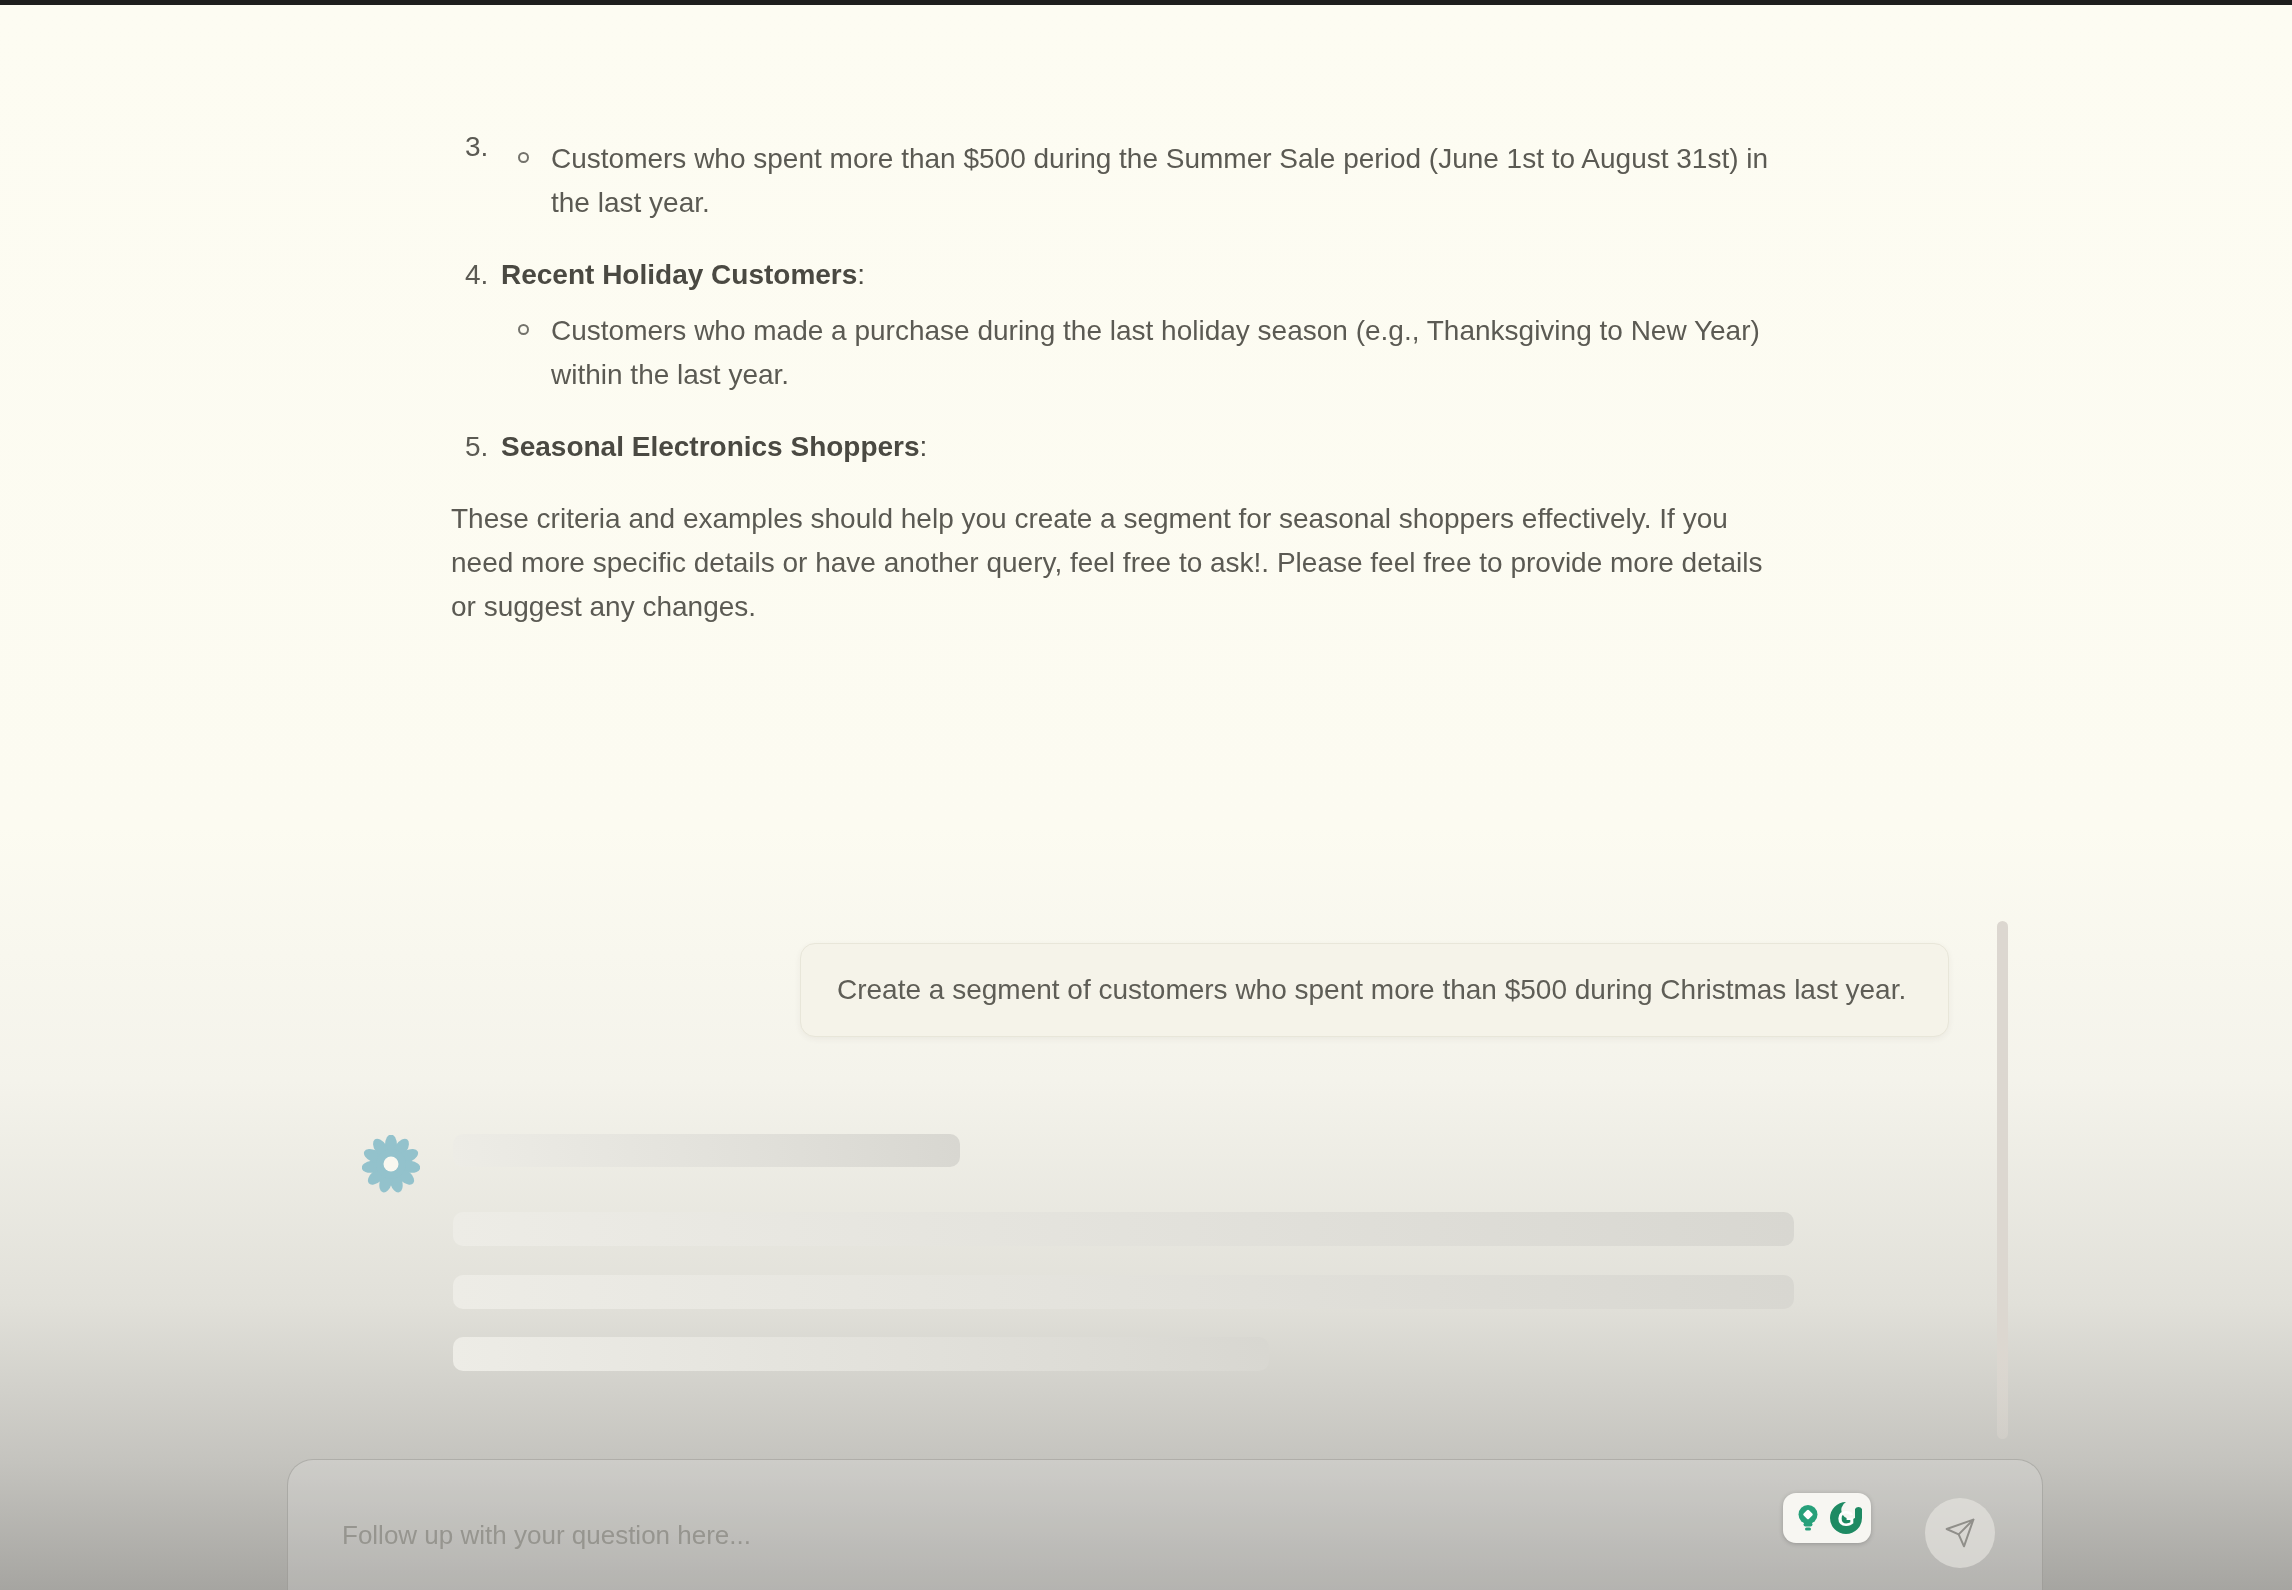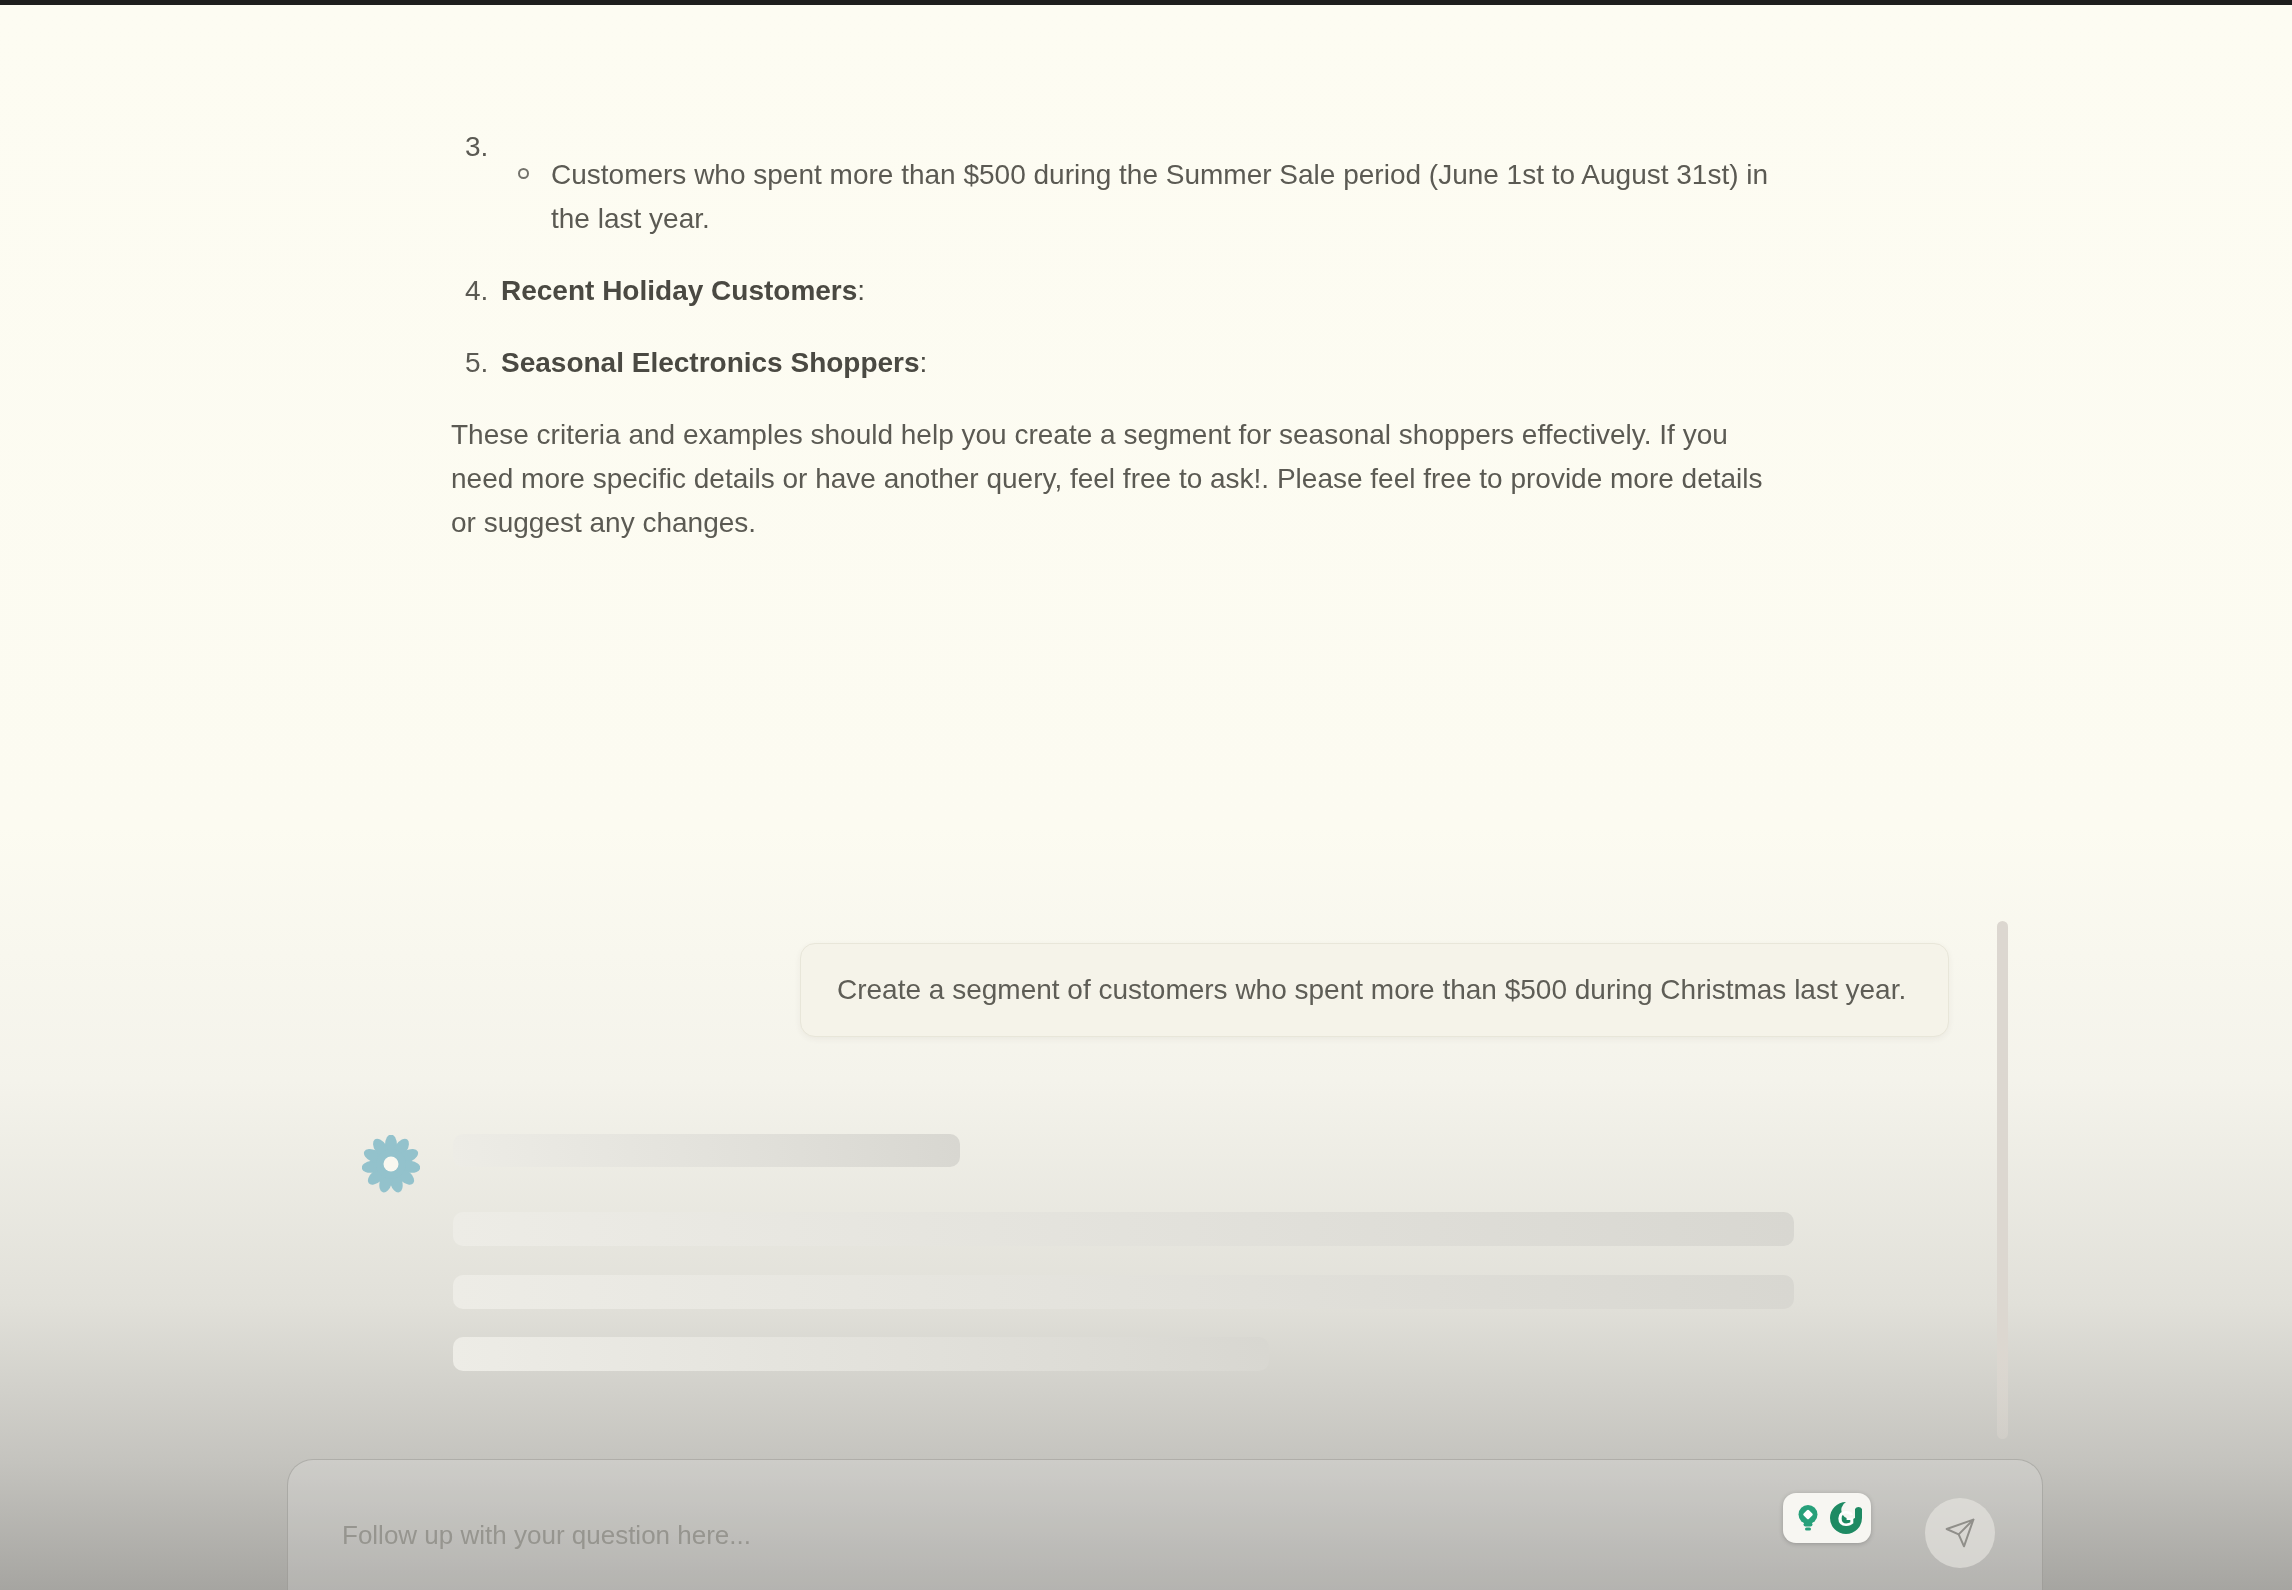--- a/index.html
+++ b/index.html
@@ -32,21 +32,21 @@
     position: absolute; left: 451px; top: 125px;
     width: 1393px;
     color: #5b5a53;
     font-size: 28px;
     line-height: 44px;
   }
   .list-item { display: flex; align-items: flex-start; margin-bottom: 28px; }
   .list-num { flex: none; width: 36px; margin-left: 14px; }
   .item-title { font-weight: bold; color: #4a4942; }
   .item-colon { font-weight: normal; color: #4a4942; }
-  .bullet-row { display: flex; align-items: flex-start; margin-top: 28px; }
+  .bullet-row { display: flex; align-items: flex-start; margin-top: 12px; }
   .bullet-circle {
     flex: none;
     width: 11px; height: 11px;
     border: 2.5px solid #73726b;
     border-radius: 50%;
     margin-top: 15px;
     margin-left: 17px;
     box-sizing: border-box;
   }
   .bullet-text { margin-left: 22px; width: 1244px; }
@@ -147,20 +147,24 @@
           <span class="bullet-circle"></span>
           <span class="bullet-text">Customers who spent more than $500 during the Summer Sale period (June 1st to August 31st) in the last year.</span>
         </div>
       </div>
     </div>
 
     <div class="list-item">
       <span class="list-num">4.</span>
       <div>
         <div><span class="item-title">Recent Holiday Customers</span><span class="item-colon">:</span></div>
+        <div class="bullet-row">
+          <span class="bullet-circle"></span>
+          <span class="bullet-text">Customers who made a purchase during the last holiday season (e.g., Thanksgiving to New Year) within the last year.</span>
+        </div>
       </div>
     </div>
 
     <div class="list-item">
       <span class="list-num">5.</span>
       <div>
         <div><span class="item-title">Seasonal Electronics Shoppers</span><span class="item-colon">:</span></div>
       </div>
     </div>
 

